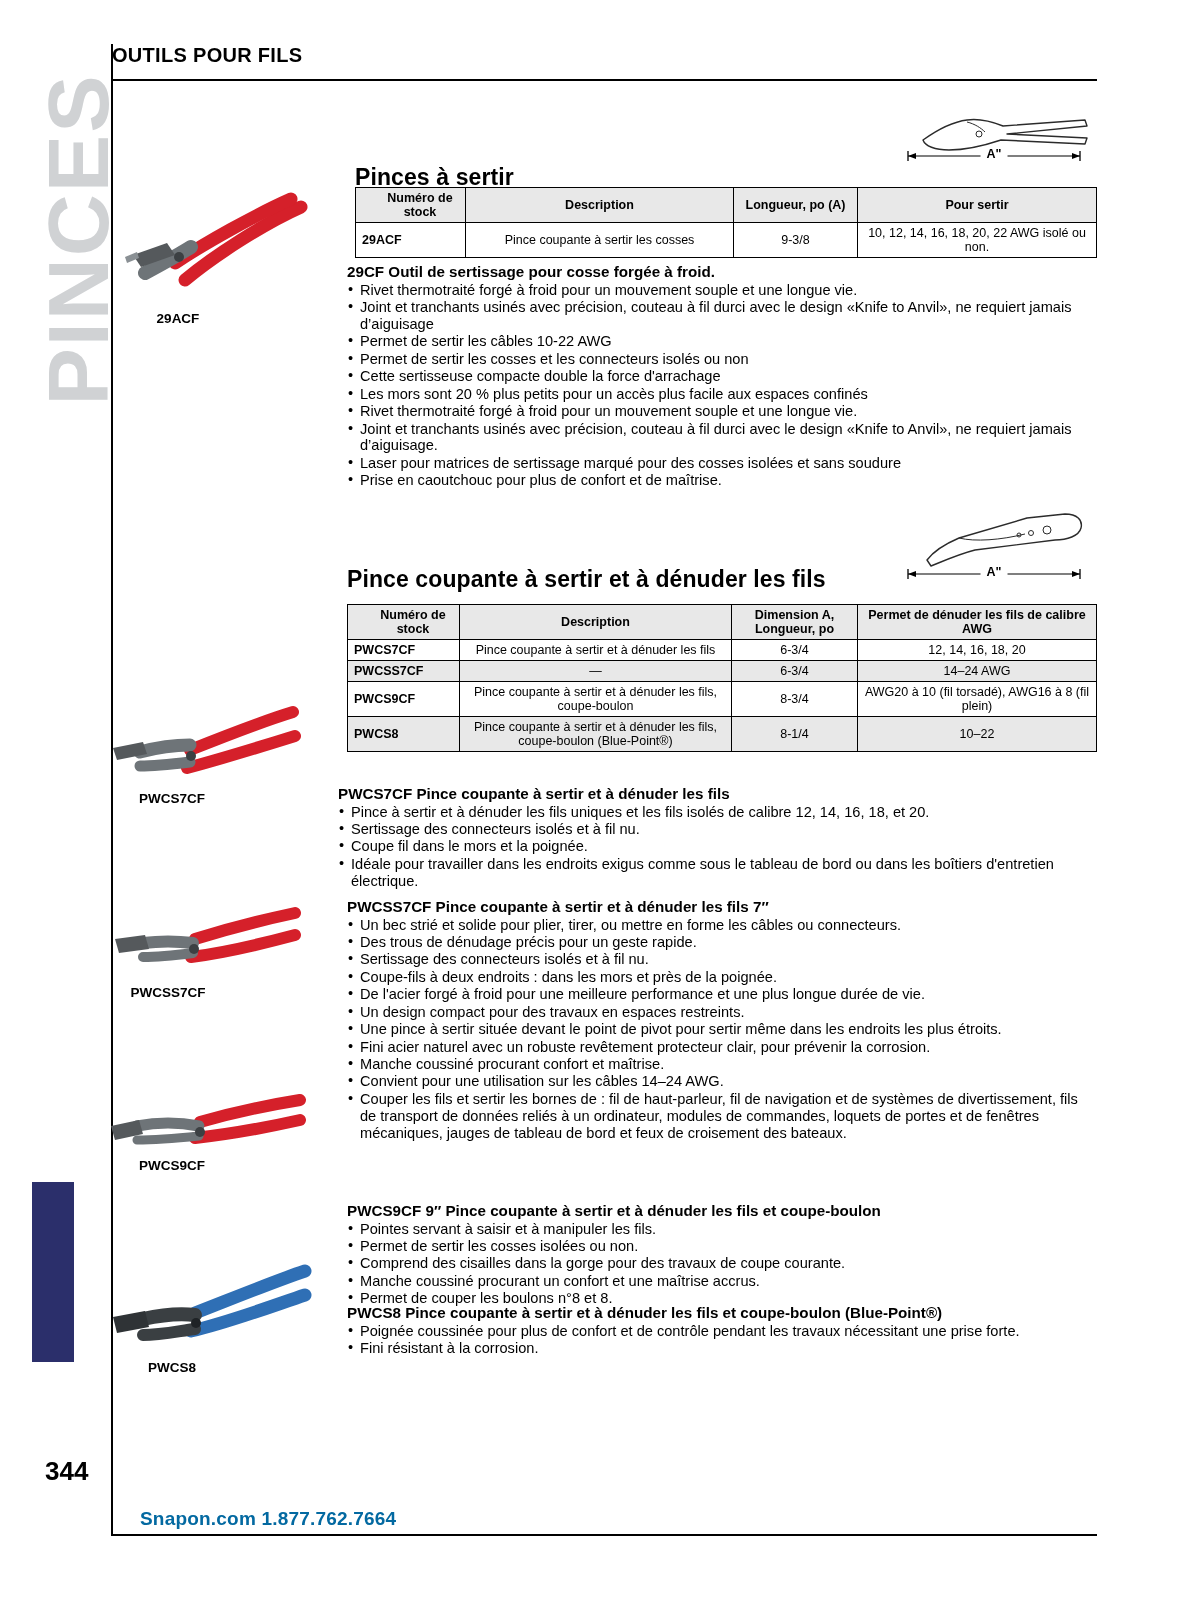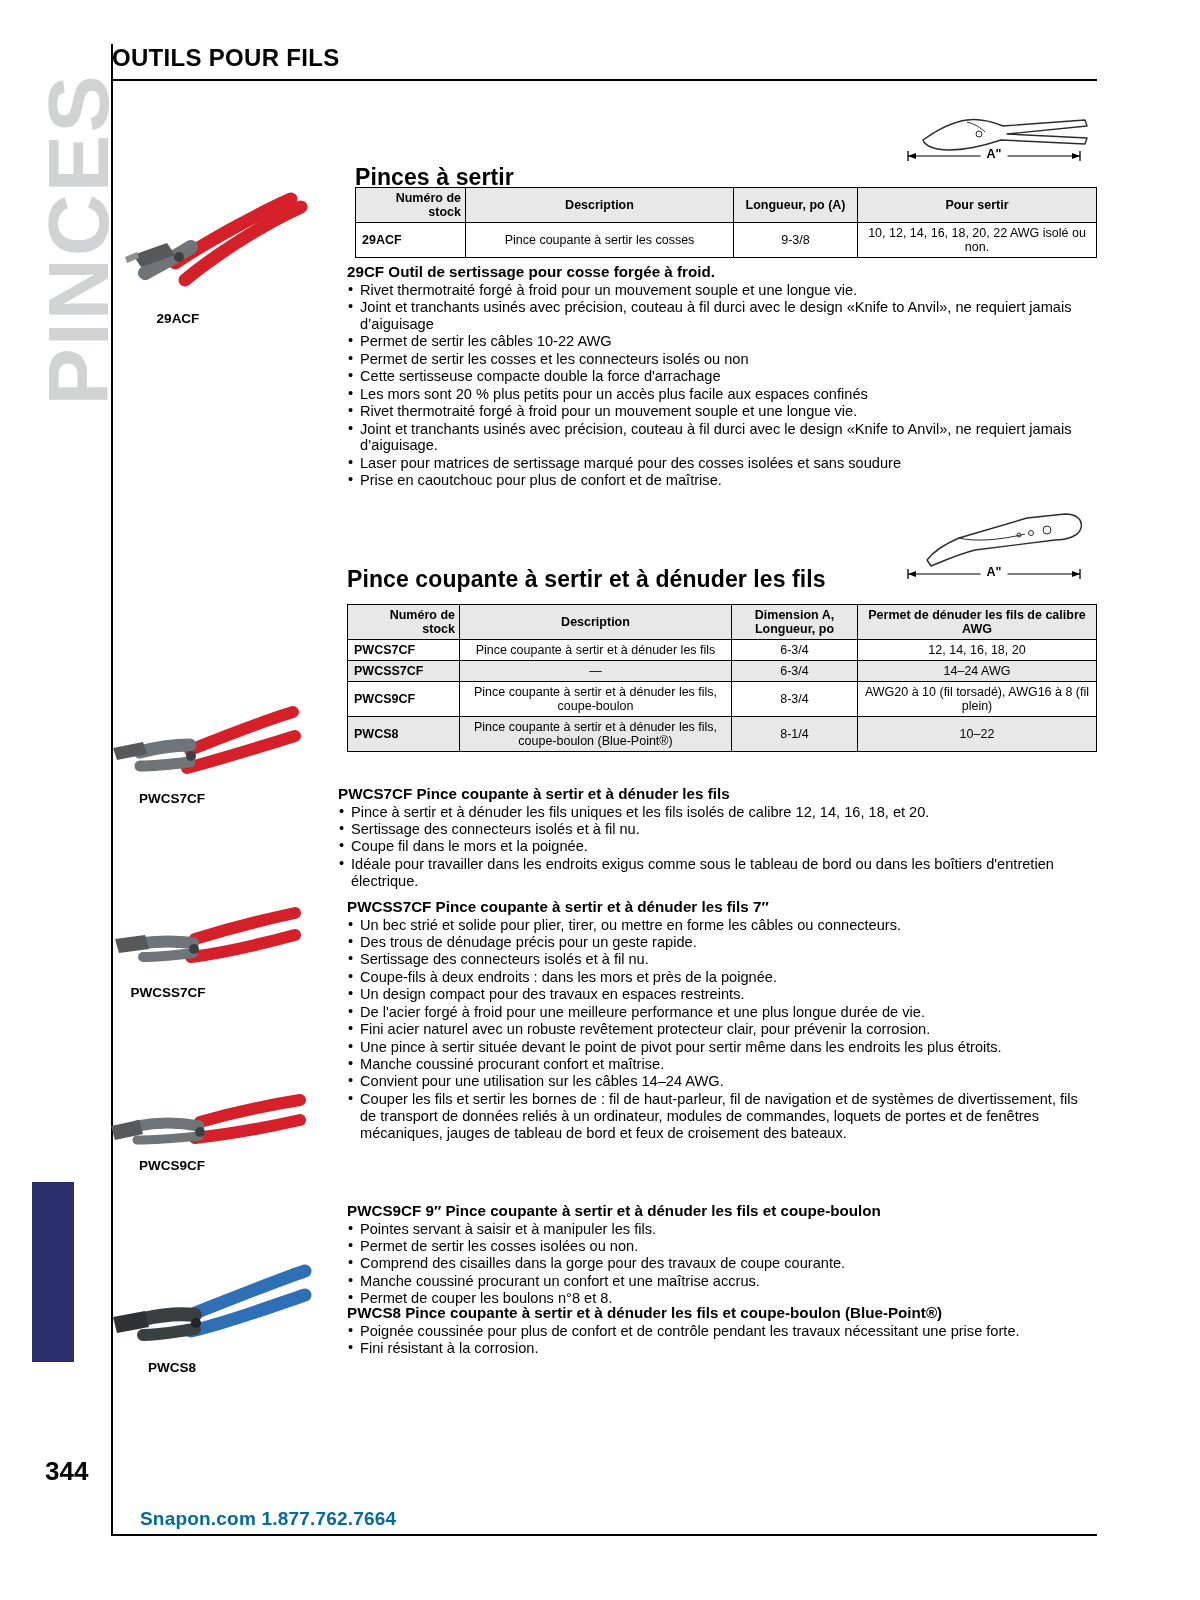--- a/index.html
+++ b/index.html
@@ -31,21 +31,21 @@
   .side-blue {
     position:absolute; left:32px; top:1182px; width:42px; height:180px;
     background:#2b2f6b;
   }
 
   
   .page-header {
     position:absolute; left:112px; top:44px; width:1000px;
   }
   .page-header h1 {
-    margin:0; font-size:24px; font-weight:bold; letter-spacing:.3px;
+    margin:0; font-size:20px; font-weight:bold; letter-spacing:.3px;
   }
   .header-rule {
     position:absolute; left:112px; top:79px; width:985px; height:2px; background:#000;
   }
   .left-rule {
     position:absolute; left:111px; top:44px; width:2px; height:1490px; background:#000;
   }
 
   
   .page-num {
@@ -82,21 +82,21 @@
     border:1px solid #000;
     padding:3px 4px;
     vertical-align:middle;
   }
   table.spec th {
     background:#e8e8e8;
     font-size:12.5px;
     font-weight:bold;
     text-align:center;
   }
-  table.spec th.left { text-align:right;padding-left:23px; }
+  table.spec th.left { text-align:center;padding-left:23px; }
   table.spec td { text-align:center; }
   table.spec td.sku { text-align:left; font-weight:bold; padding-left:6px; }
   table.spec tr.shade td { background:#e8e8e8; }
 
   
   .copy { position:absolute; font-size:14.6px; line-height:1.16; }
   .copy h3 { margin:0 0 1px 0; font-size:15.2px; font-weight:bold; }
   .copy ul { margin:0 0 0 0; padding:0; list-style:none; }
   .copy li {
     position:relative; padding-left:13px; margin:0 0 0.5px 0;
@@ -319,24 +319,24 @@
   </ul>
 </div>
 
 <div class="copy" style="left:347px; top:898px; width:745px;">
   <h3>PWCSS7CF Pince coupante à sertir et à dénuder les fils 7″</h3>
   <ul>
     <li>Un bec strié et solide pour plier, tirer, ou mettre en forme les câbles ou connecteurs.</li>
     <li>Des trous de dénudage précis pour un geste rapide.</li>
     <li>Sertissage des connecteurs isolés et à fil nu.</li>
     <li>Coupe-fils à deux endroits : dans les mors et près de la poignée.</li>
+    <li>De l'acier forgé à froid pour une meilleure performance et une plus longue durée de vie.</li>
     <li>Un design compact pour des travaux en espaces restreints.</li>
-    <li>De l'acier forgé à froid pour une meilleure performance et une plus longue durée de vie.</li>
+    <li>Une pince à sertir située devant le point de pivot pour sertir même dans les endroits les plus étroits.</li>
     <li>Fini acier naturel avec un robuste revêtement protecteur clair, pour prévenir la corrosion.</li>
-    <li>Une pince à sertir située devant le point de pivot pour sertir même dans les endroits les plus étroits.</li>
     <li>Manche coussiné procurant confort et maîtrise.</li>
     <li>Convient pour une utilisation sur les câbles 14–24 AWG.</li>
     <li>Couper les fils et sertir les bornes de : fil de haut-parleur, fil de navigation et de systèmes de divertissement, fils de transport de données reliés à un ordinateur, modules de commandes, loquets de portes et de fenêtres mécaniques, jauges de tableau de bord et feux de croisement des bateaux.</li>
   </ul>
 </div>
 
 <div class="copy" style="left:347px; top:1202px; width:745px;">
   <h3>PWCS9CF 9″ Pince coupante à sertir et à dénuder les fils et coupe-boulon</h3>
   <ul>
     <li>Pointes servant à saisir et à manipuler les fils.</li>

